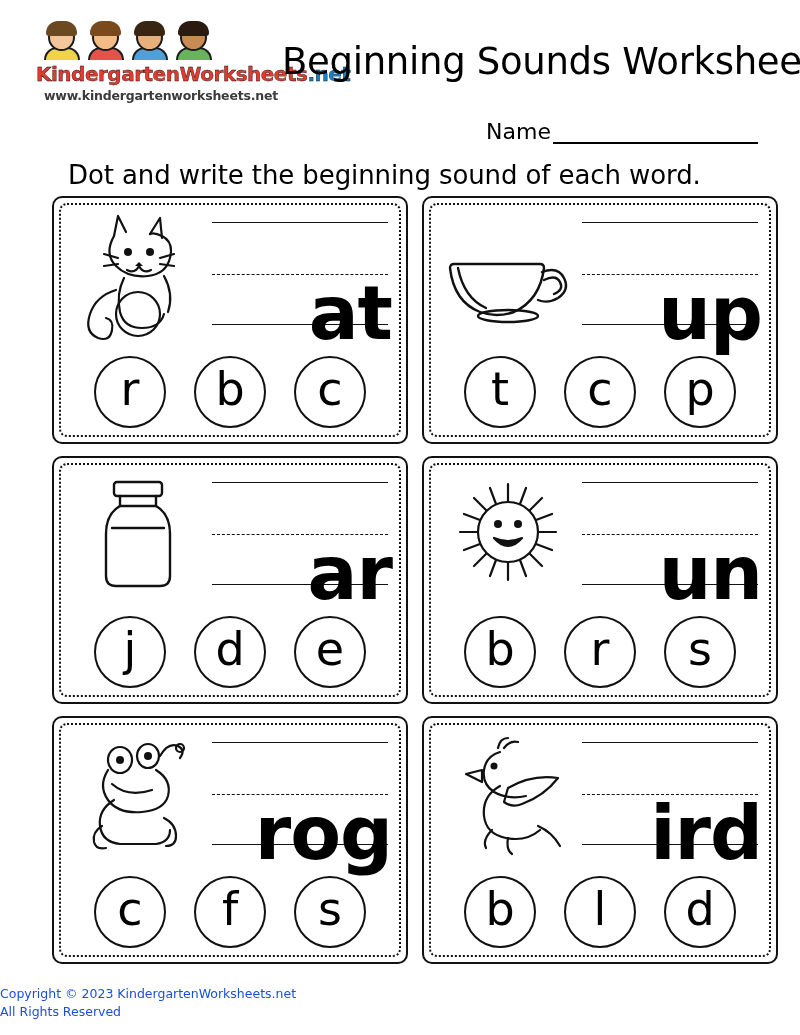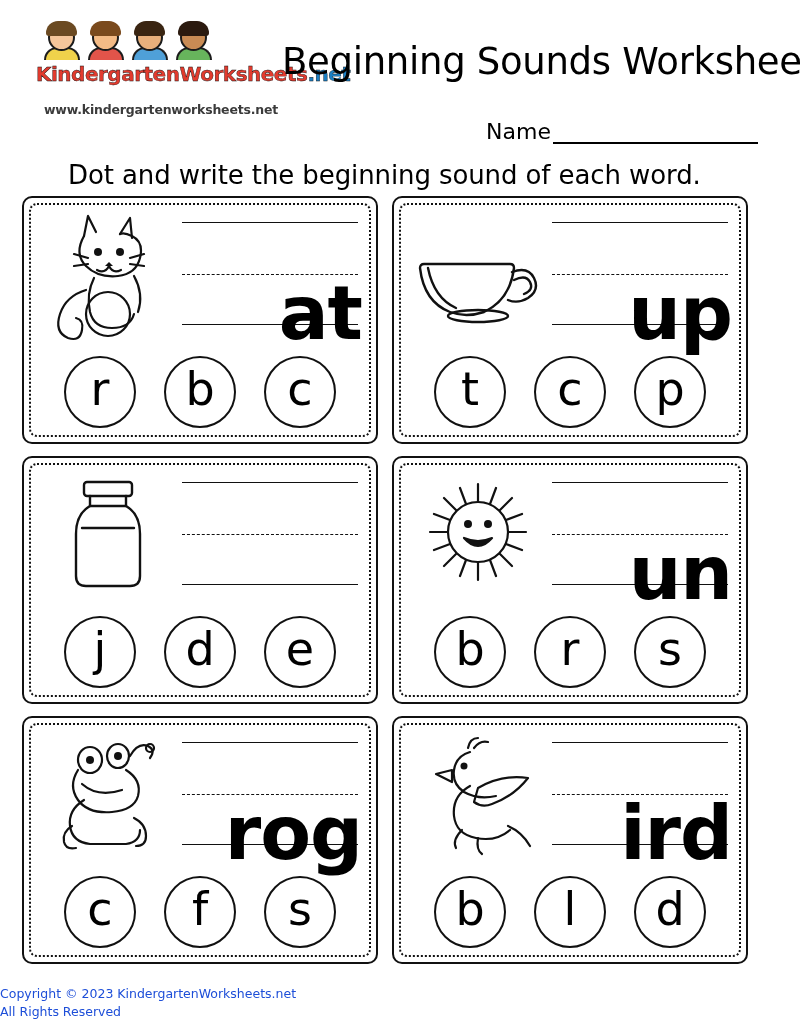--- a/index.html
+++ b/index.html
@@ -94,21 +94,21 @@
     font-family: "DejaVu Sans", sans-serif;
     font-weight: bold;
     font-size: 20px;
     letter-spacing: -0.5px;
     color: #e23b2e;
     -webkit-text-stroke: 0.4px #111;
     white-space: nowrap;
   }
   .logo-word .net { color: #1b7fc4; }
   .logo-url {
-    margin-top: 16px;
+    margin-top: 2px;
     font-size: 12.5px;
     font-weight: bold;
     color: #3b3b3b;
     letter-spacing: -0.2px;
   }
 
   .title {
     position: absolute;
     left: 282px;
     top: 40px;
@@ -137,21 +137,21 @@
     left: 68px;
     top: 160px;
     font-size: 26px;
     letter-spacing: -0.1px;
   }
 
   
   .grid {
     position: absolute;
     top: 196px;
-    left: 22px;
+    left: 52px;
     width: 726px;
     display: flex;
     flex-wrap: wrap;
     gap: 12px 14px;
   }
   .card {
     position: relative;
     width: 356px;
     height: 248px;
     border: 2px solid #111;
@@ -366,20 +366,21 @@
               <path d="M52 30 v10 M88 30 v10"></path>
               <path d="M52 40 q-14 8 -14 28 v42 q0 10 10 10 h44 q10 0 10 -10 v-42 q0 -20 -14 -28 z"></path>
               <path d="M44 62 h52"></path>
             </g>
           </svg>
         </div>
         <div class="writing">
           <div class="wline-top"></div>
           <div class="wline-mid"></div>
           <div class="wline-bot"></div>
+          <div class="word">ar</div>
         </div>
       </div>
       <div class="choices">
         <div class="choice">j</div>
         <div class="choice">d</div>
         <div class="choice">e</div>
       </div>
     </div>
 
     <div class="card">

